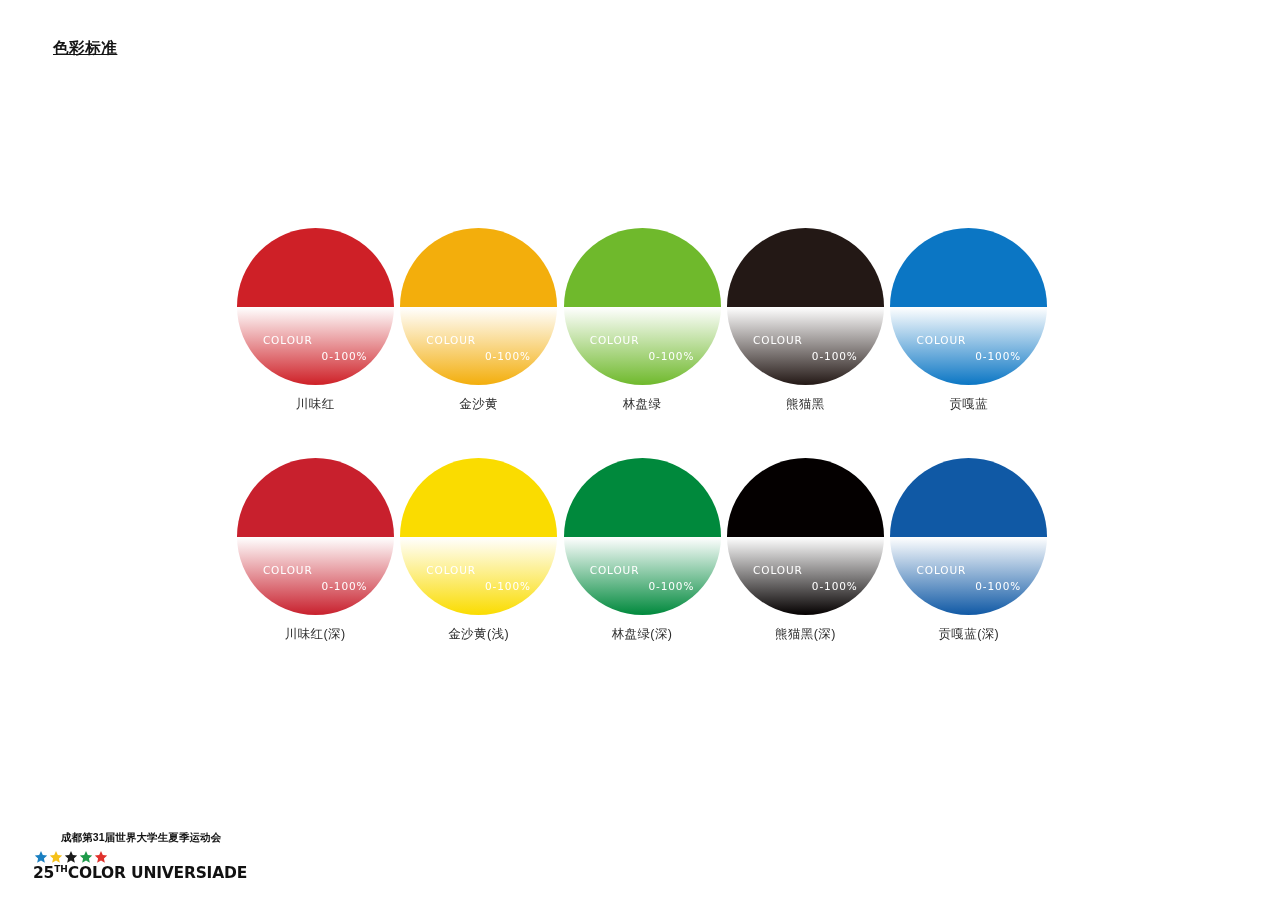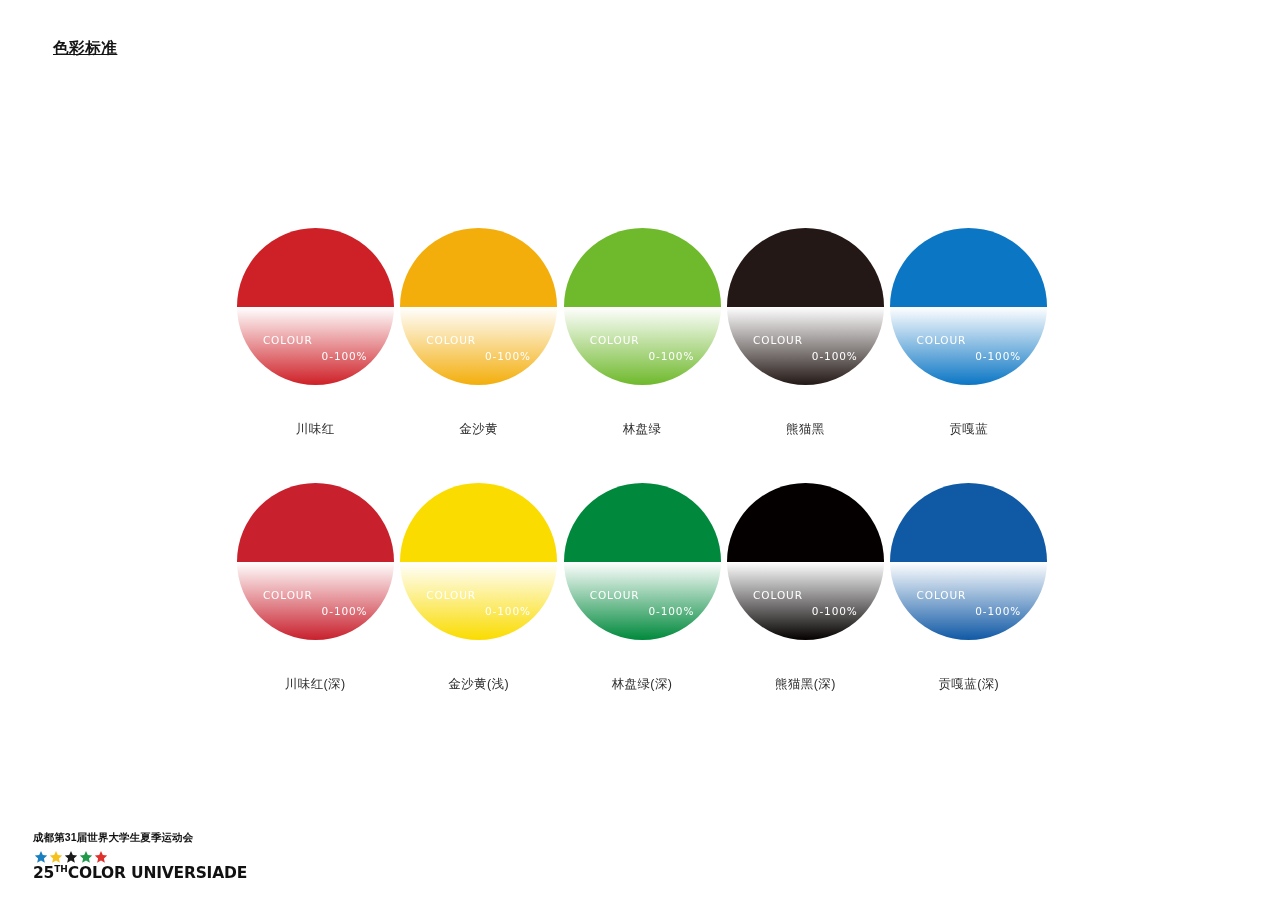--- a/index.html
+++ b/index.html
@@ -46,21 +46,21 @@
 
   
   .swatch-area {
     position: absolute;
     left: 236px;
     top: 228px;
     width: 812px;
   }
   .swatch-row {
     display: flex;
-    justify-content: space-between;
+    justify-content: center;
     gap: 5px;
   }
   .swatch-row + .swatch-row {
     margin-top: 45px;
   }
   .swatch-cell {
     width: 160px;
     display: flex;
     flex-direction: column;
     align-items: center;
@@ -107,21 +107,21 @@
     letter-spacing: 0.9px;
     white-space: nowrap;
     font-family: "DejaVu Sans", "Liberation Sans", sans-serif;
   }
   .disc-caption .cap-pct {
     margin-left: 9px;
     margin-top: 32px;
   }
 
   .swatch-label {
-    margin-top: 36px;
+    margin-top: 11px;
     font-size: 12.5px;
     color: #2b2b2b;
     letter-spacing: 0.4px;
     text-align: center;
     white-space: nowrap;
   }
 
   
   .page-footer {
     position: absolute;
@@ -129,20 +129,21 @@
     bottom: 24px;
     width: 320px;
   }
   .footer-cn-line {
     font-size: 10.5px;
     font-weight: 700;
     color: #121212;
     line-height: 1.45;
     letter-spacing: 0.1px;
     white-space: nowrap;
+    margin-left: 28px;
   }
   .footer-stars {
     display: flex;
     align-items: flex-end;
     gap: 1px;
     margin: 4px 0 1px 1px;
     height: 15px;
   }
   .footer-stars svg { display: block; }
   .footer-en {

